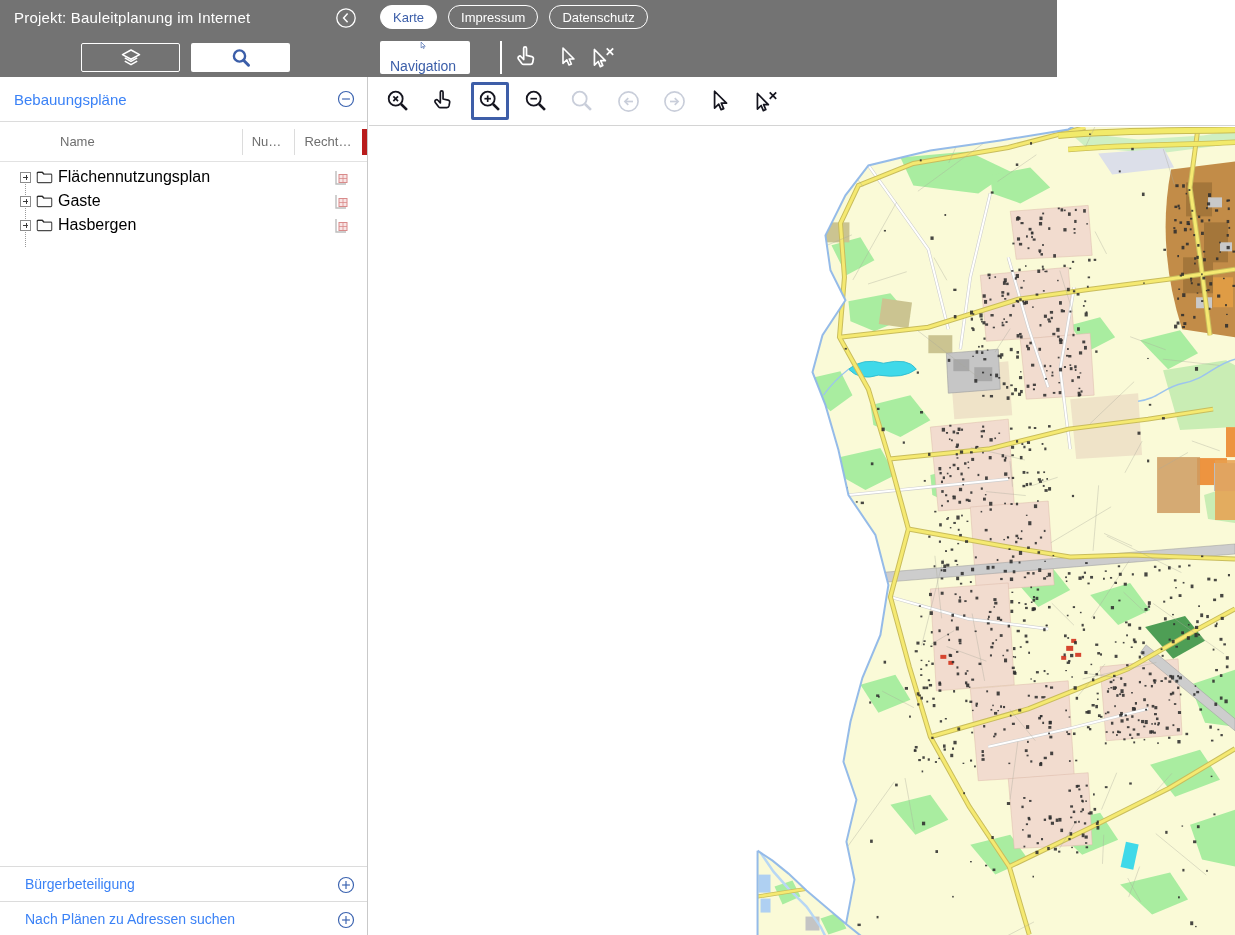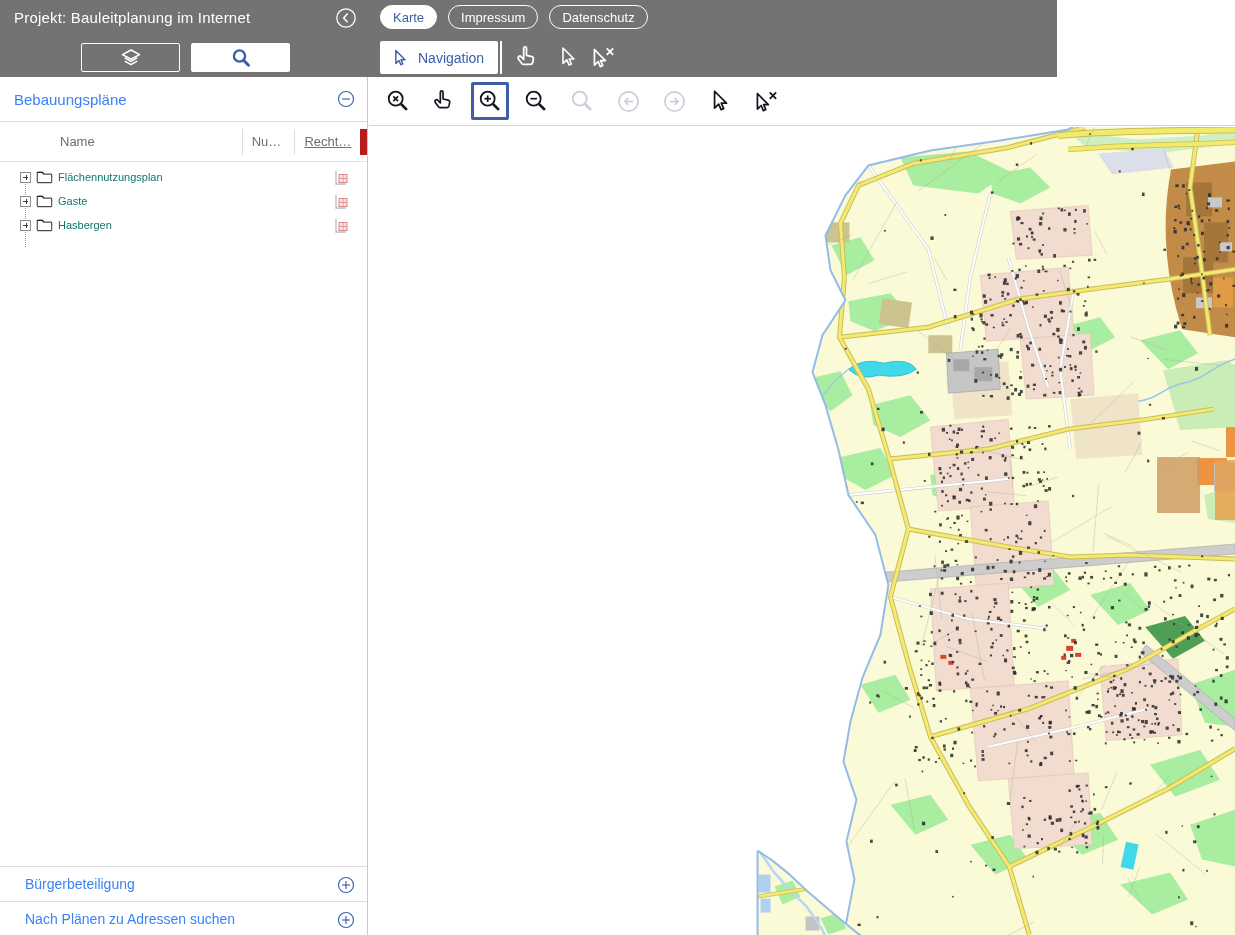--- a/index.html
+++ b/index.html
@@ -13,45 +13,45 @@
   .collapse-btn { position:absolute; left:334px; top:6px; width:24px; height:24px; color:#fff; cursor:pointer; }
   .hdr-tabs { position:absolute; left:380px; top:5px; display:flex; gap:11px; }
   .hdr-tab { height:24px; padding:0 12px; display:flex; align-items:center; font-size:13px;
              border:1px solid #fff; border-radius:12px; color:#fff; background:transparent; cursor:pointer; }
   .hdr-tab.active { background:#fff; color:#3B5EA9; border-color:#fff; }
   .tool-btn-layers { position:absolute; left:81px; top:43px; width:99px; height:29px; border:1px solid #fff;
              border-radius:2px; display:flex; align-items:center; justify-content:center; cursor:pointer; }
   .tool-btn-search { position:absolute; left:191px; top:43px; width:99px; height:29px; background:#fff;
              border-radius:2px; display:flex; align-items:center; justify-content:center; cursor:pointer; }
   .nav-btn { position:absolute; left:380px; top:41px; height:33px; padding:0 14px 0 10px; background:#fff;
-             border-radius:2px; display:flex; align-items:center; gap:8px; color:#3B5EA9; font-size:14px; cursor:pointer; }
+             border-radius:2px; display:flex; align-items:center; gap:8px; color:#3B5EA9; font-size:14px; cursor:pointer;flex-direction:column; }
   .hdr-vsep { position:absolute; left:500px; top:41px; width:2px; height:33px; background:#fff; }
   .hdr-tool { position:absolute; top:44px; width:30px; height:28px; color:#fff; cursor:pointer; }
 
   
   #sidebar { position:absolute; left:0; top:77px; width:368px; height:858px; background:#fff;
              border-right:1px solid #C9C9C9; }
   .panel-head { position:relative; height:45px; border-bottom:1px solid #DCDCDC; display:flex; align-items:center; }
   .panel-head .pt { margin-left:14px; font-size:15px; color:#3b82f6; }
   .panel-icon { position:absolute; right:11px; top:12px; width:20px; height:20px; color:#3B63B0; cursor:pointer; }
   .tbl-head { position:relative; height:40px; border-bottom:1px solid #E2E2E2; display:flex; align-items:center;
               color:#6E6E6E; font-size:13px;padding-left:44px; }
   .tbl-head .c1 { width:200px; padding-left:16px; border-right:1px solid #DCDCDC; height:26px; line-height:26px; }
   .tbl-head .c2 { width:53px;  padding-left:9px;  border-right:1px solid #DCDCDC; height:26px; line-height:26px; }
-  .tbl-head .c3 { width:72px;  padding-left:9px;  border-right:7px solid #b91c1c; height:26px; line-height:26px;text-decoration:underline; }
+  .tbl-head .c3 { width:72px;  padding-left:9px;  border-right:5px solid #b91c1c; height:26px; line-height:26px; }
   .tbl-head .c4 { flex:1; }
   .tree { position:relative; padding-top:3px; }
   .trunk { position:absolute; left:25px; top:13px; height:72px; border-left:1px dotted #9A9A9A; }
   .tree-row { position:relative; height:24px; display:flex; align-items:center; padding-left:20px; cursor:default; }
   .expander { width:11px; height:11px; border:1px solid #8C8C8C; background:#fff; position:relative; z-index:2;
               margin-right:5px; cursor:pointer; flex:0 0 auto; }
   .expander:before, .expander:after { content:""; position:absolute; background:#3A3A3A; }
   .expander:before { left:2px; top:4.5px; width:5px; height:1px; }
   .expander:after { left:4.5px; top:2px; width:1px; height:5px; }
-  .tree-row .lbl { font-size:11px; color:#0f766e; margin-left:5px;text-align:right; }
+  .tree-row .lbl { font-size:16px; color:#000000; margin-left:5px;text-align:right; }
   .doc-ic { position:absolute; right:18px; top:4px; width:15px; height:17px; cursor:pointer; }
   .side-bottom { position:absolute; bottom:0; left:0; right:0; }
   .acc-row { position:relative; border-top:1px solid #DCDCDC; background:#fff; display:flex; align-items:center; cursor:pointer; }
   .acc-row .pt { margin-left:25px; font-size:14px; color:#3b82f6; }
   .acc-row.r1 { height:35px; }
   .acc-row.r2 { height:34px; }
   .acc-row .panel-icon { top:8px; }
 
   
   #mappane { position:absolute; left:369px; top:77px; width:866px; height:858px; background:#fff; }

